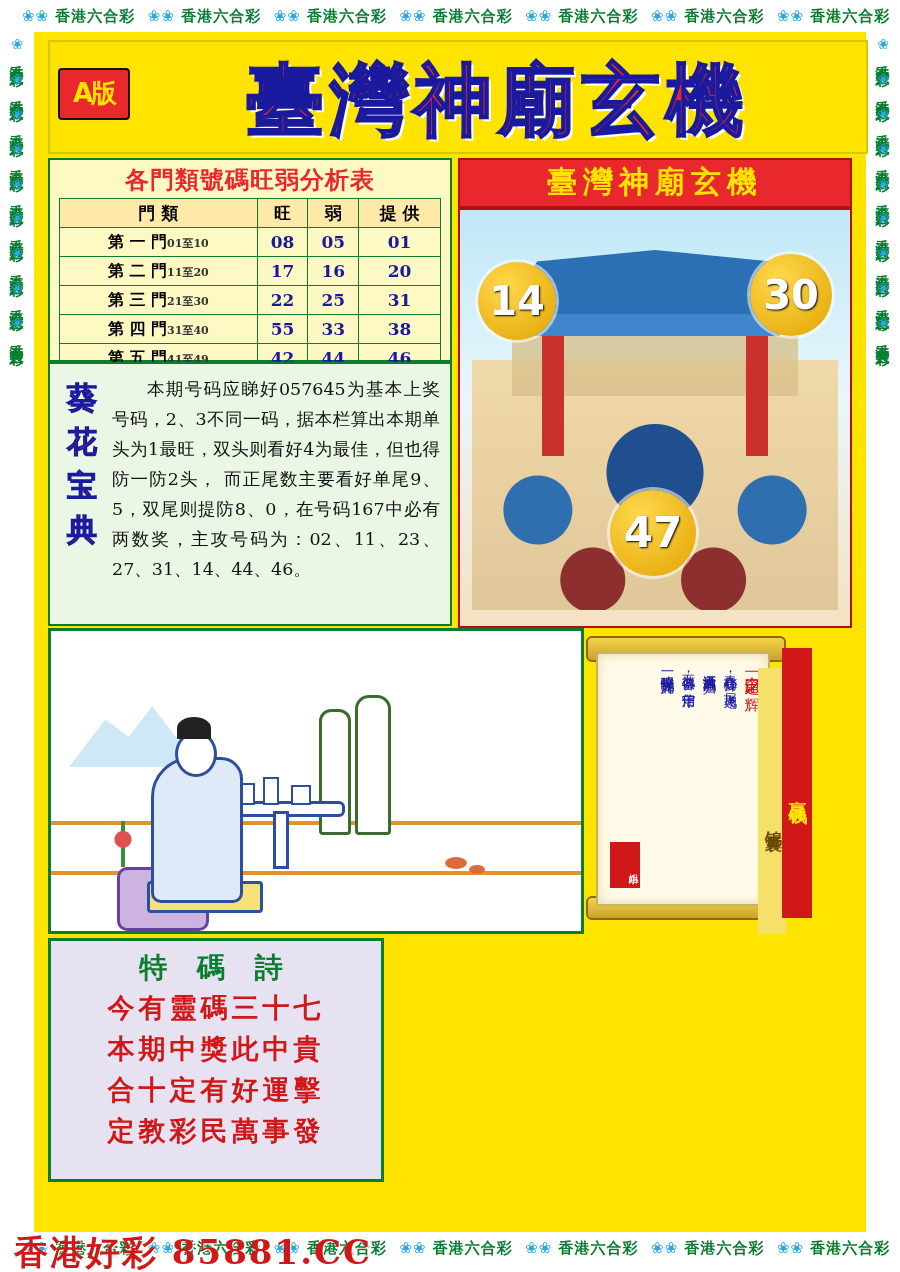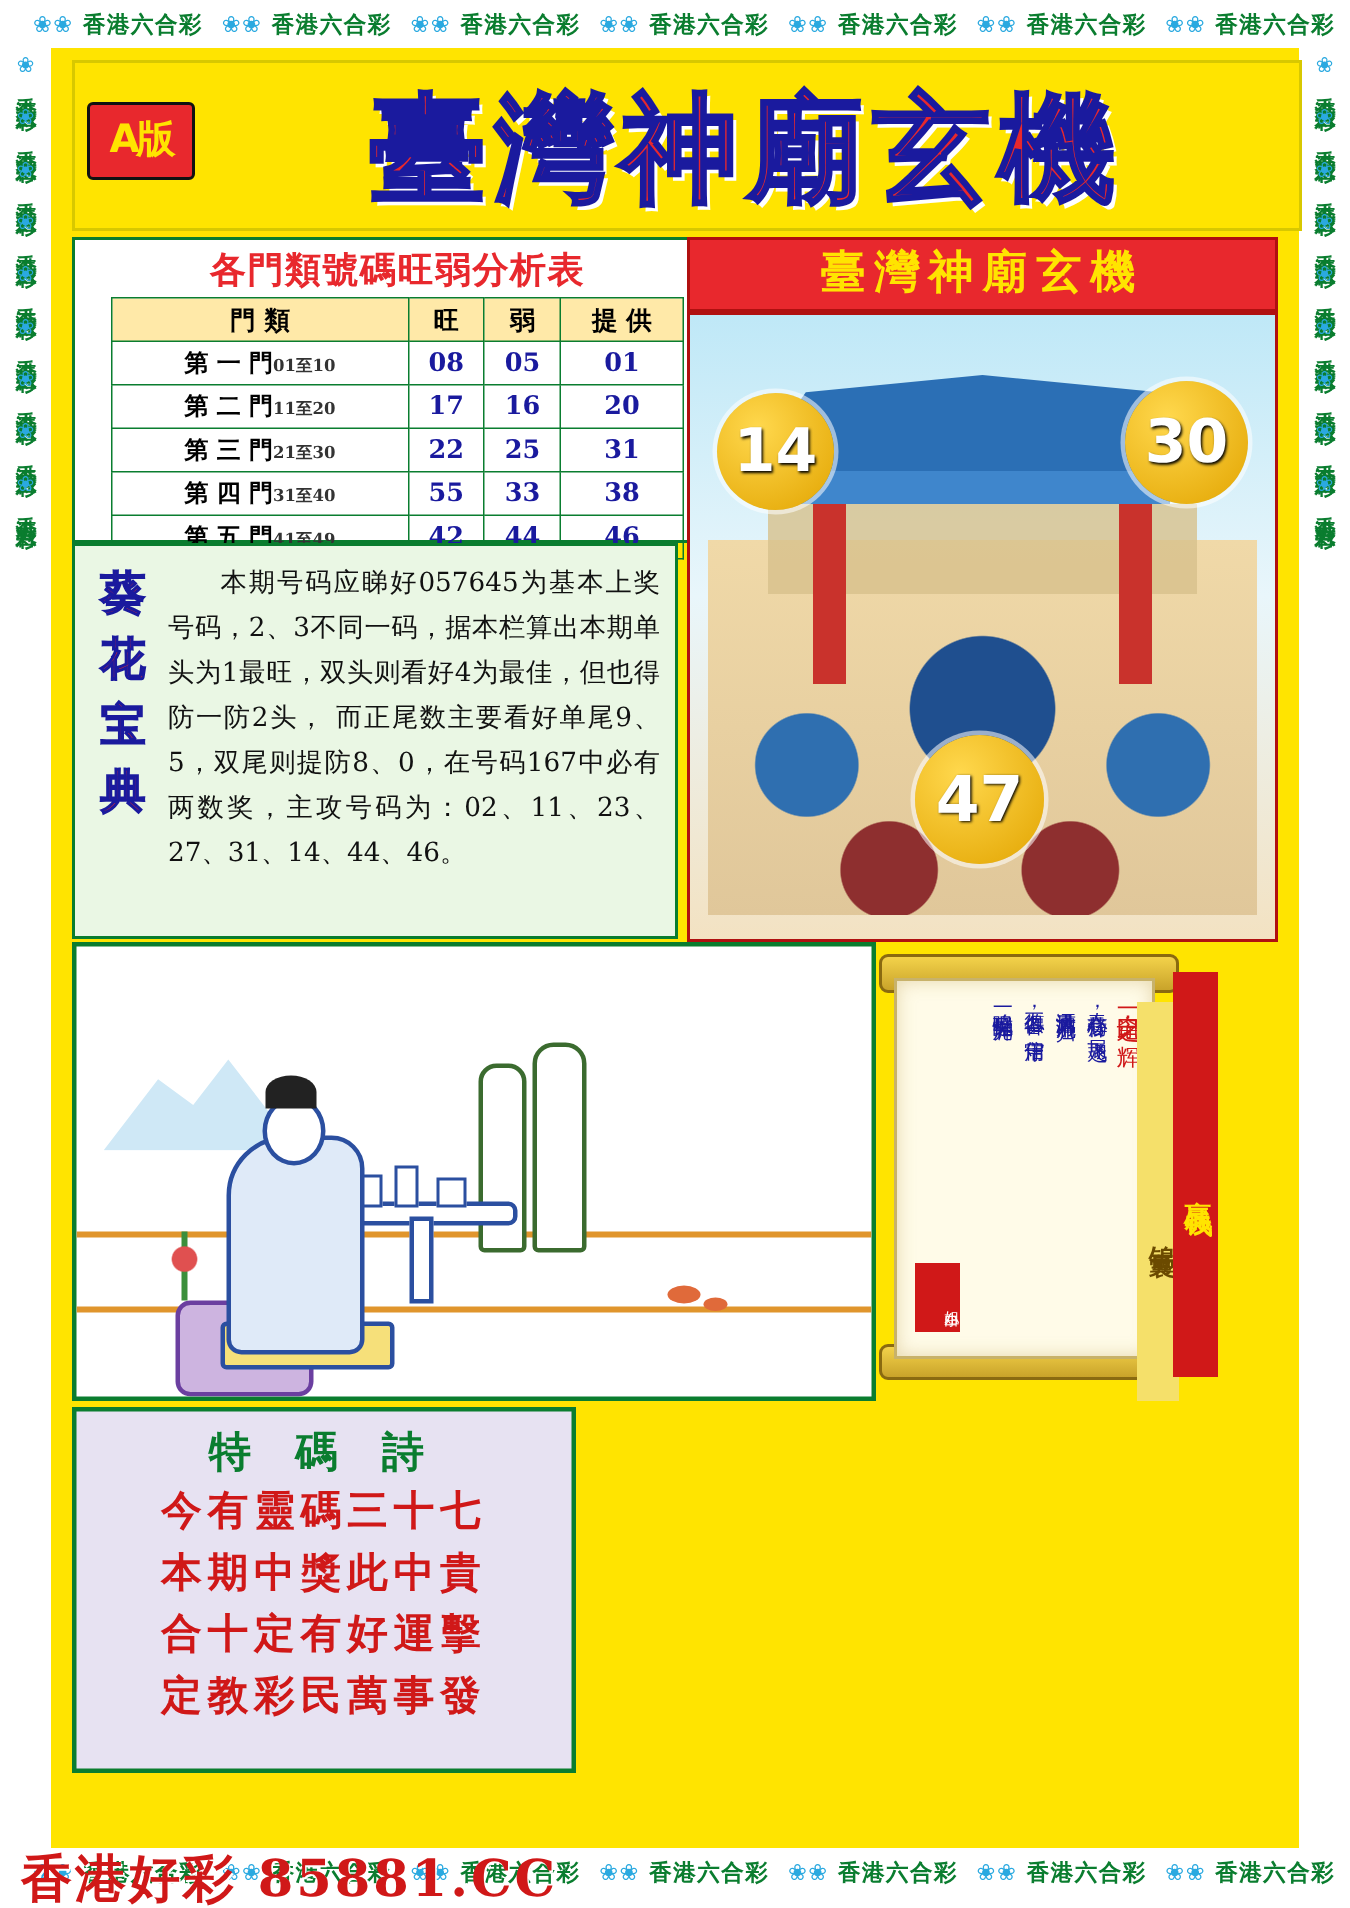--- a/index.html
+++ b/index.html
@@ -63,21 +63,21 @@
     font-size:78px;font-weight:bold;line-height:100px;
     letter-spacing:6px;
     text-align:center;
     font-family:"DejaVu Serif","Liberation Serif",serif;
     text-shadow:3px 3px 0 #fff;
   }
 
   
   .tbl-panel{
     position:absolute;left:14px;top:126px;width:400px;height:200px;
-    background:#ffffff;border:2px solid #0a7d2f;padding-left:15px;
+    background:#fef9c3;border:2px solid #0a7d2f;
   }
   .tbl-title{
     text-align:center;color:#e8282d;font-weight:bold;font-size:24px;
     margin:4px 0 2px;letter-spacing:1px;
     font-family:"DejaVu Serif","Liberation Serif",serif;
   }
   table.mt{border-collapse:collapse;width:382px;margin:0 auto;}
   table.mt td,table.mt th{
     border:1px solid #0a7d2f;
     height:26px;text-align:center;font-size:17px;
@@ -134,21 +134,21 @@
 
   
   .kui-panel{
     position:absolute;left:14px;top:330px;width:400px;height:260px;
     background:#eaf7e4;border:2px solid #0a7d2f;
   }
   .kui-label{
     position:absolute;left:6px;top:12px;width:52px;
     color:#e8282d;font-weight:bold;font-size:30px;line-height:44px;
     text-align:center;
-    font-family:Liberation Mono, monospace;
+    font-family:Liberation Serif, serif;
     -webkit-text-stroke:1px #1a1a9e;
   }
   .kui-text{
     position:absolute;left:62px;top:10px;right:10px;
     font-size:17.5px;line-height:30px;color:#111;text-align:justify;
     font-family:"DejaVu Serif","Liberation Serif",serif;
     text-indent:2em;
   }
 
   

